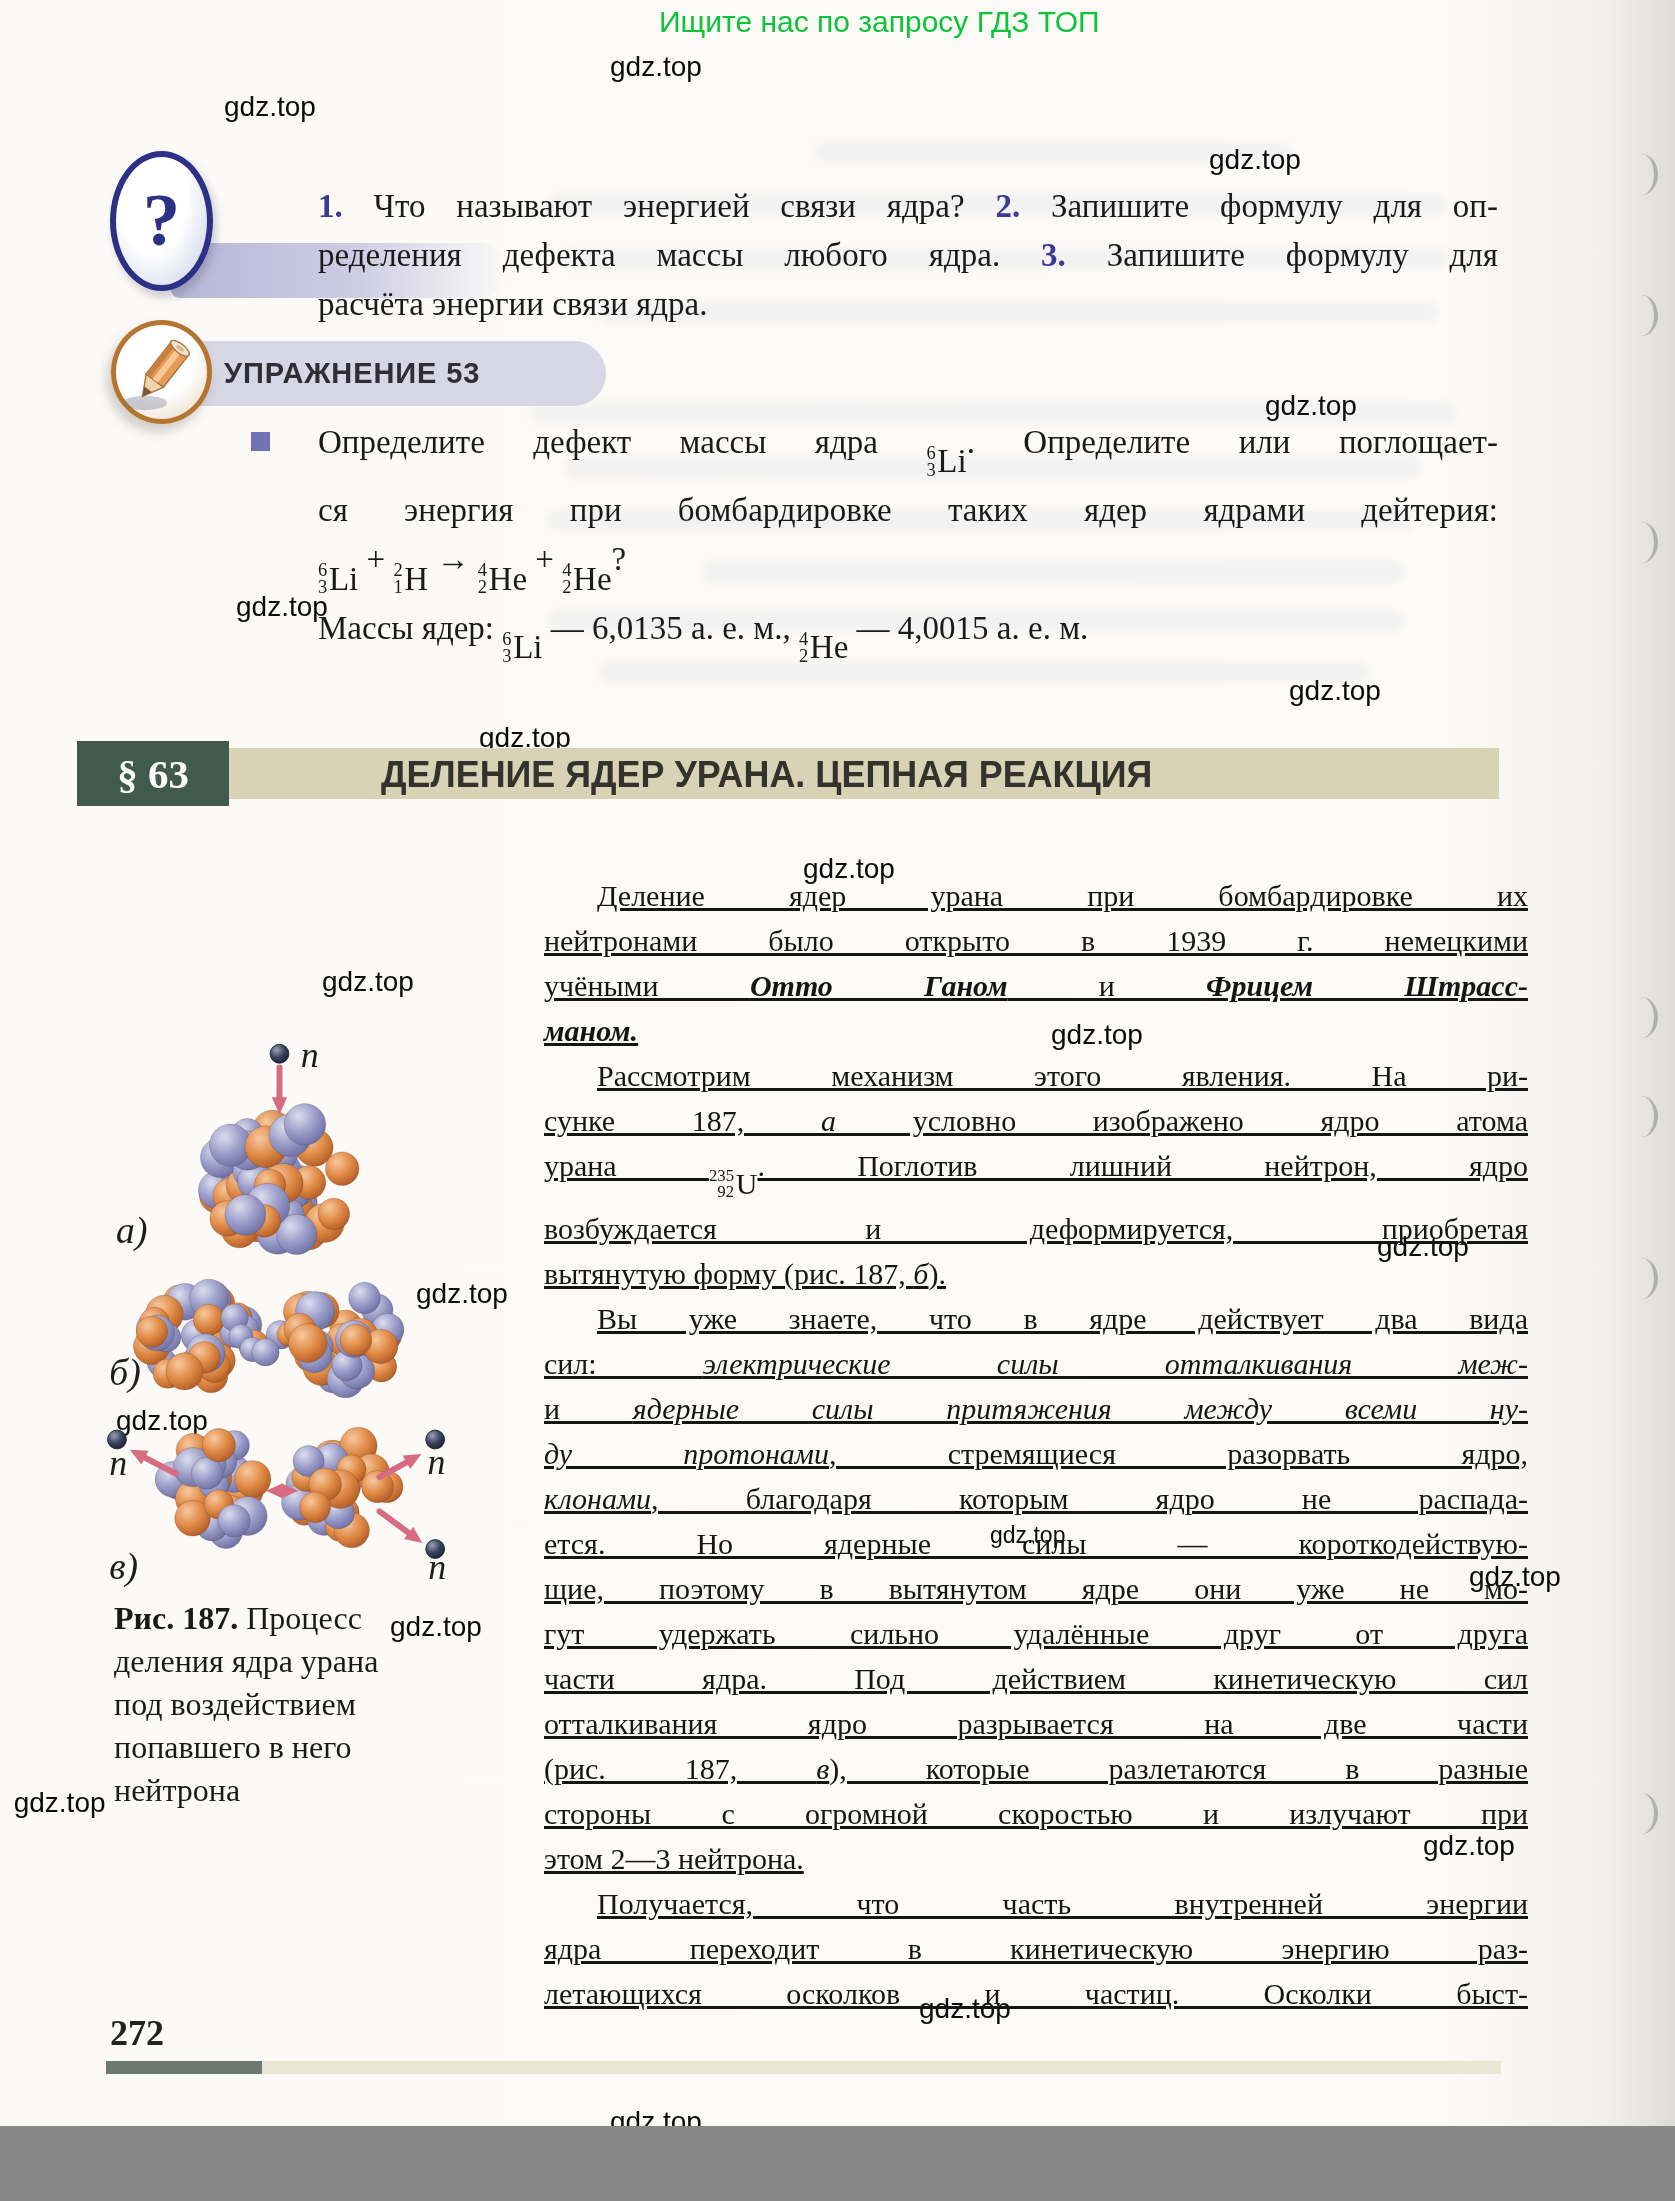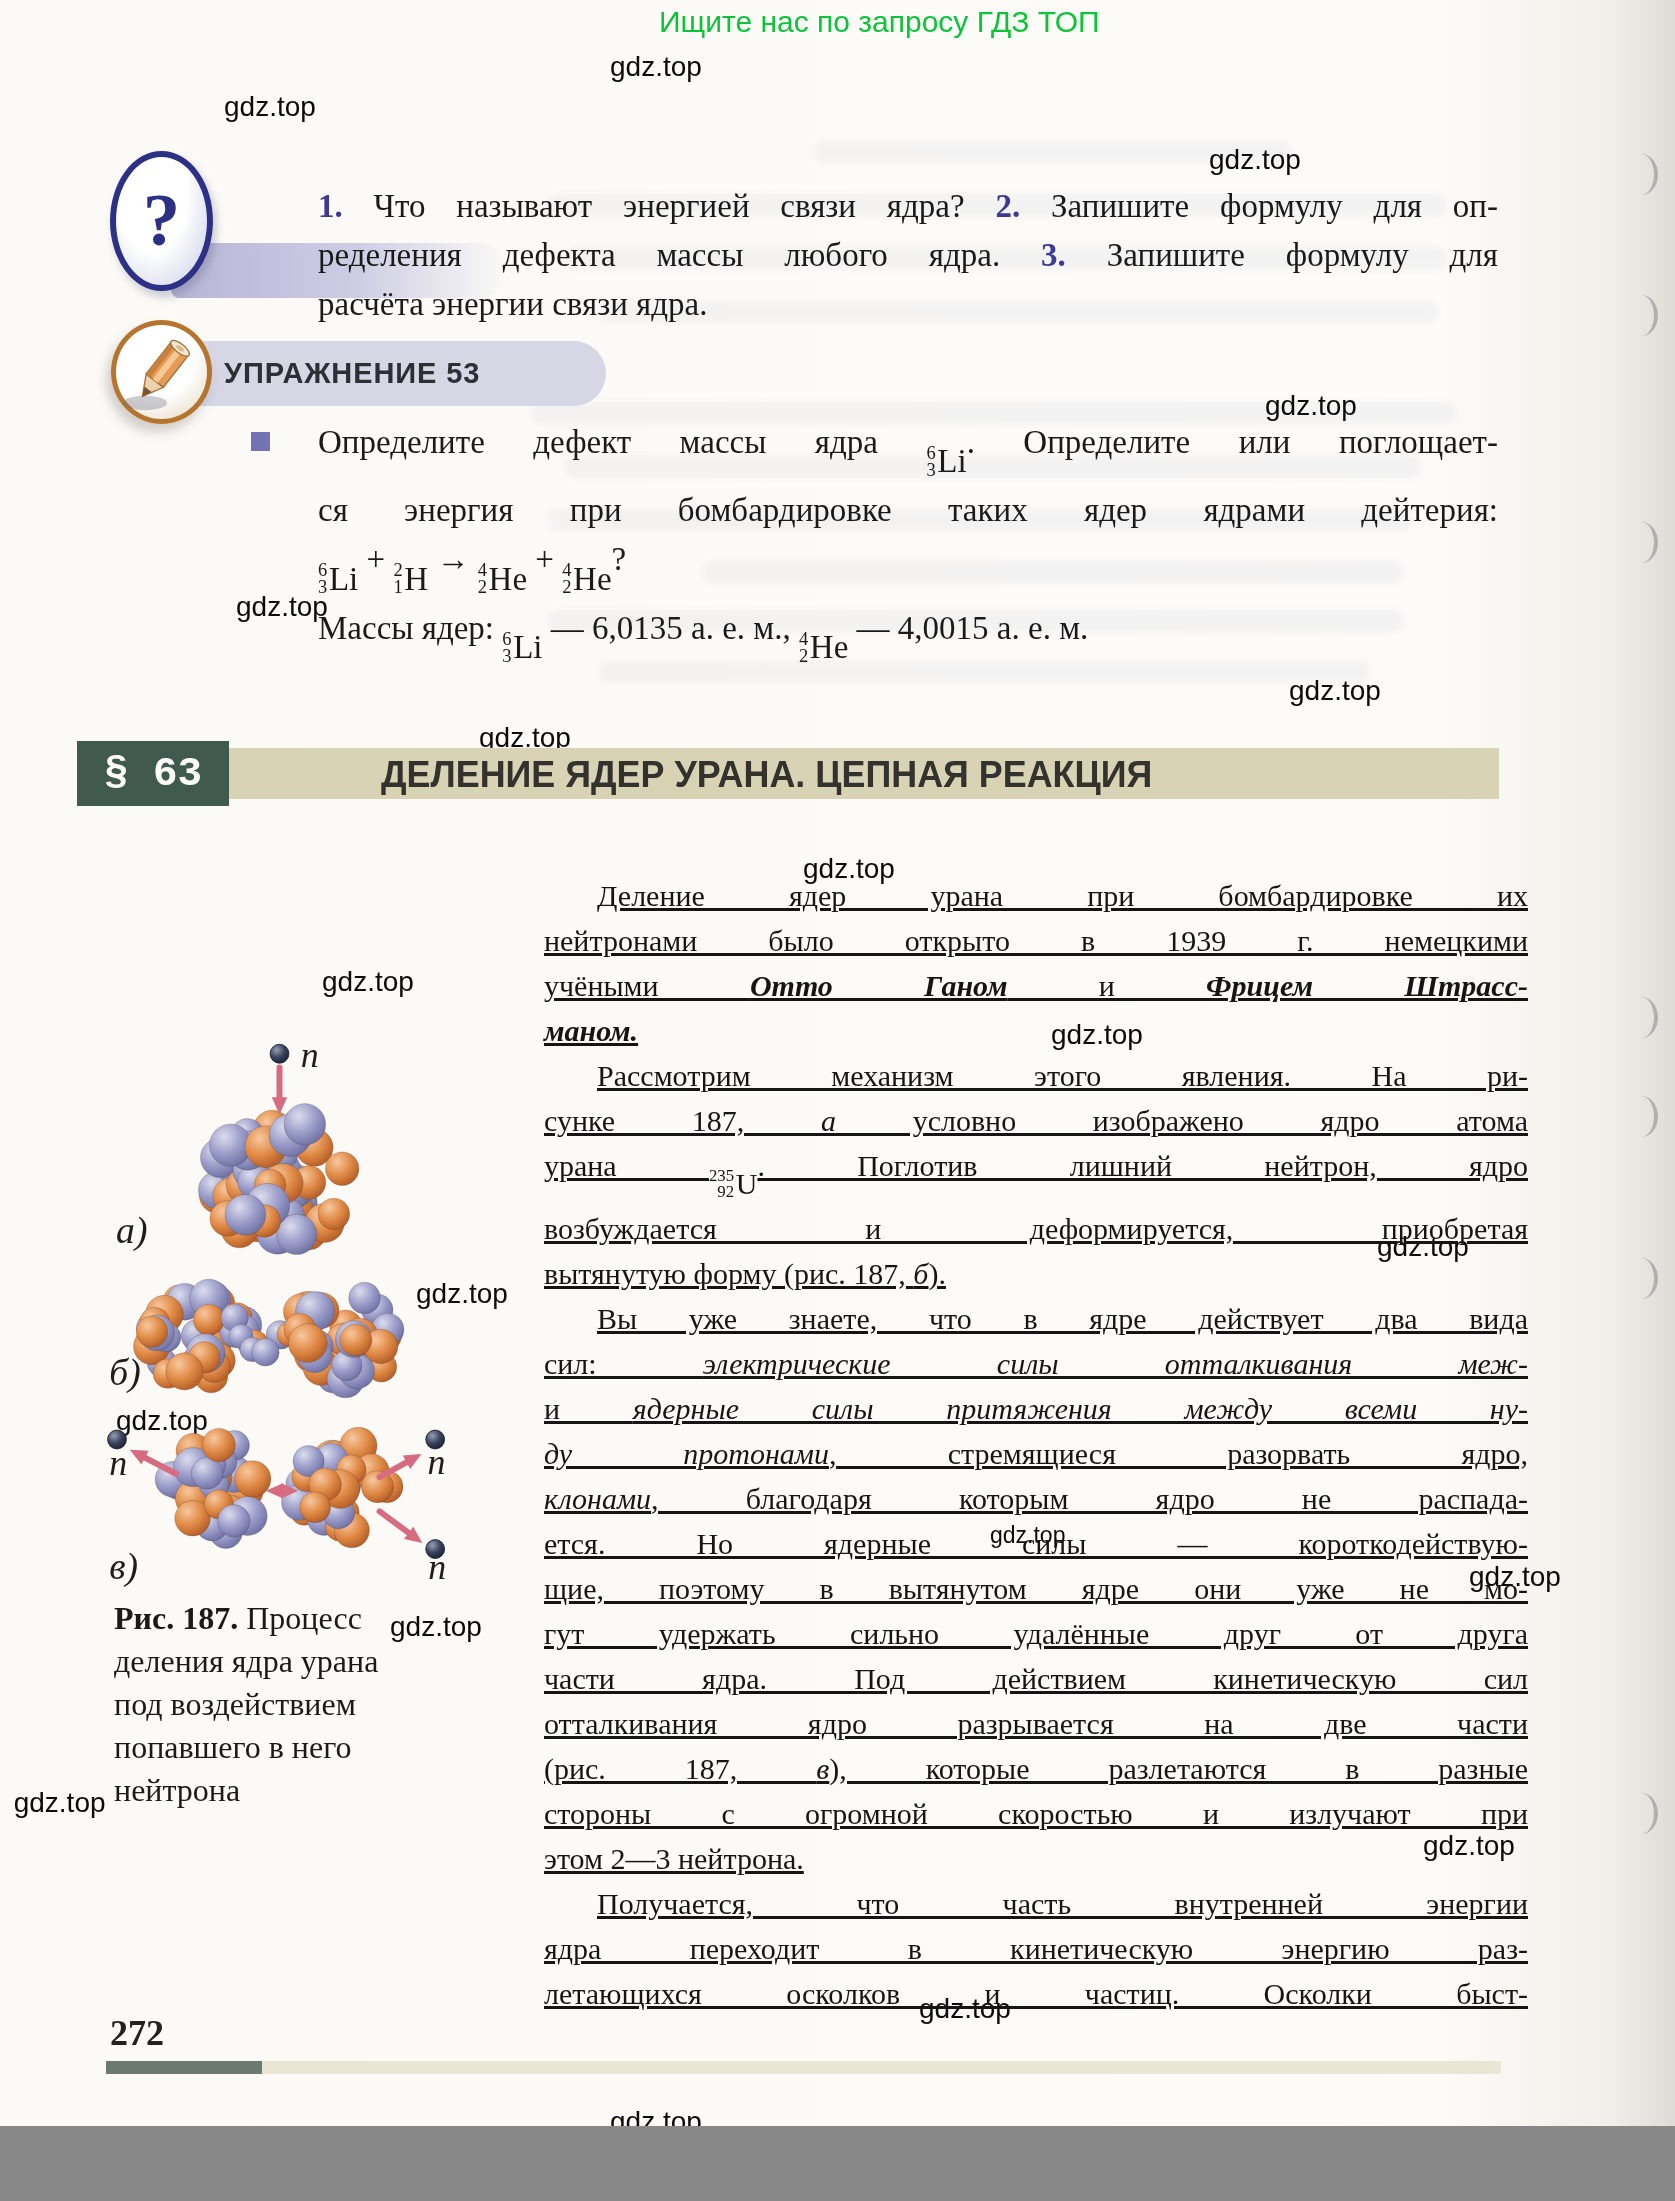--- a/index.html
+++ b/index.html
@@ -27,21 +27,21 @@
     font-family:"Liberation Sans",sans-serif;font-weight:bold;font-size:29px;letter-spacing:0.9px;color:#2e2e34;}
   .ex-icon{position:absolute;left:111px;top:320px;width:91px;height:94px;border-radius:50%;
     border:5.1px solid #b5752f;background:radial-gradient(circle at 38% 32%,#ffffff 52%,#efe7da 78%,#dccbb6 100%);
     box-shadow:-4.3px 7.7px 10.3px rgba(110,100,100,.30);}
   .ex-icon svg{width:100%;height:100%;}
   .ex-bullet{position:absolute;left:251px;top:432px;width:19px;height:19px;background:#7372b4;}
   .ex-text{position:absolute;left:318px;top:418px;width:1180px;font-size:33px;line-height:49px;}
 
   
   .s-box{position:absolute;left:77px;top:741px;width:152px;height:65px;background:#415a4e;color:#fff;
-    display:flex;align-items:center;justify-content:center;font-weight:bold;font-size:41px;font-family:Liberation Mono, monospace;}
+    display:flex;align-items:center;justify-content:center;font-weight:bold;font-size:41px;font-family:Liberation Serif, serif;}
   .s-bar{position:absolute;left:229px;top:748px;width:1270px;height:51px;background:#d9d3b6;}
   .s-title{position:absolute;left:381px;top:748px;height:51px;line-height:53px;
     font-family:"Liberation Sans",sans-serif;font-weight:bold;font-size:37px;color:#33322c;
     transform:scaleX(.97);transform-origin:left center;white-space:nowrap;}
 
   
   .body-col{position:absolute;left:544px;top:873px;width:984px;font-size:30px;line-height:45px;color:#151515;text-decoration:underline;}
   .line{text-align:justify;text-align-last:justify;}
   .line.last{text-align-last:left;}
   .line.indent{text-indent:53px;}

